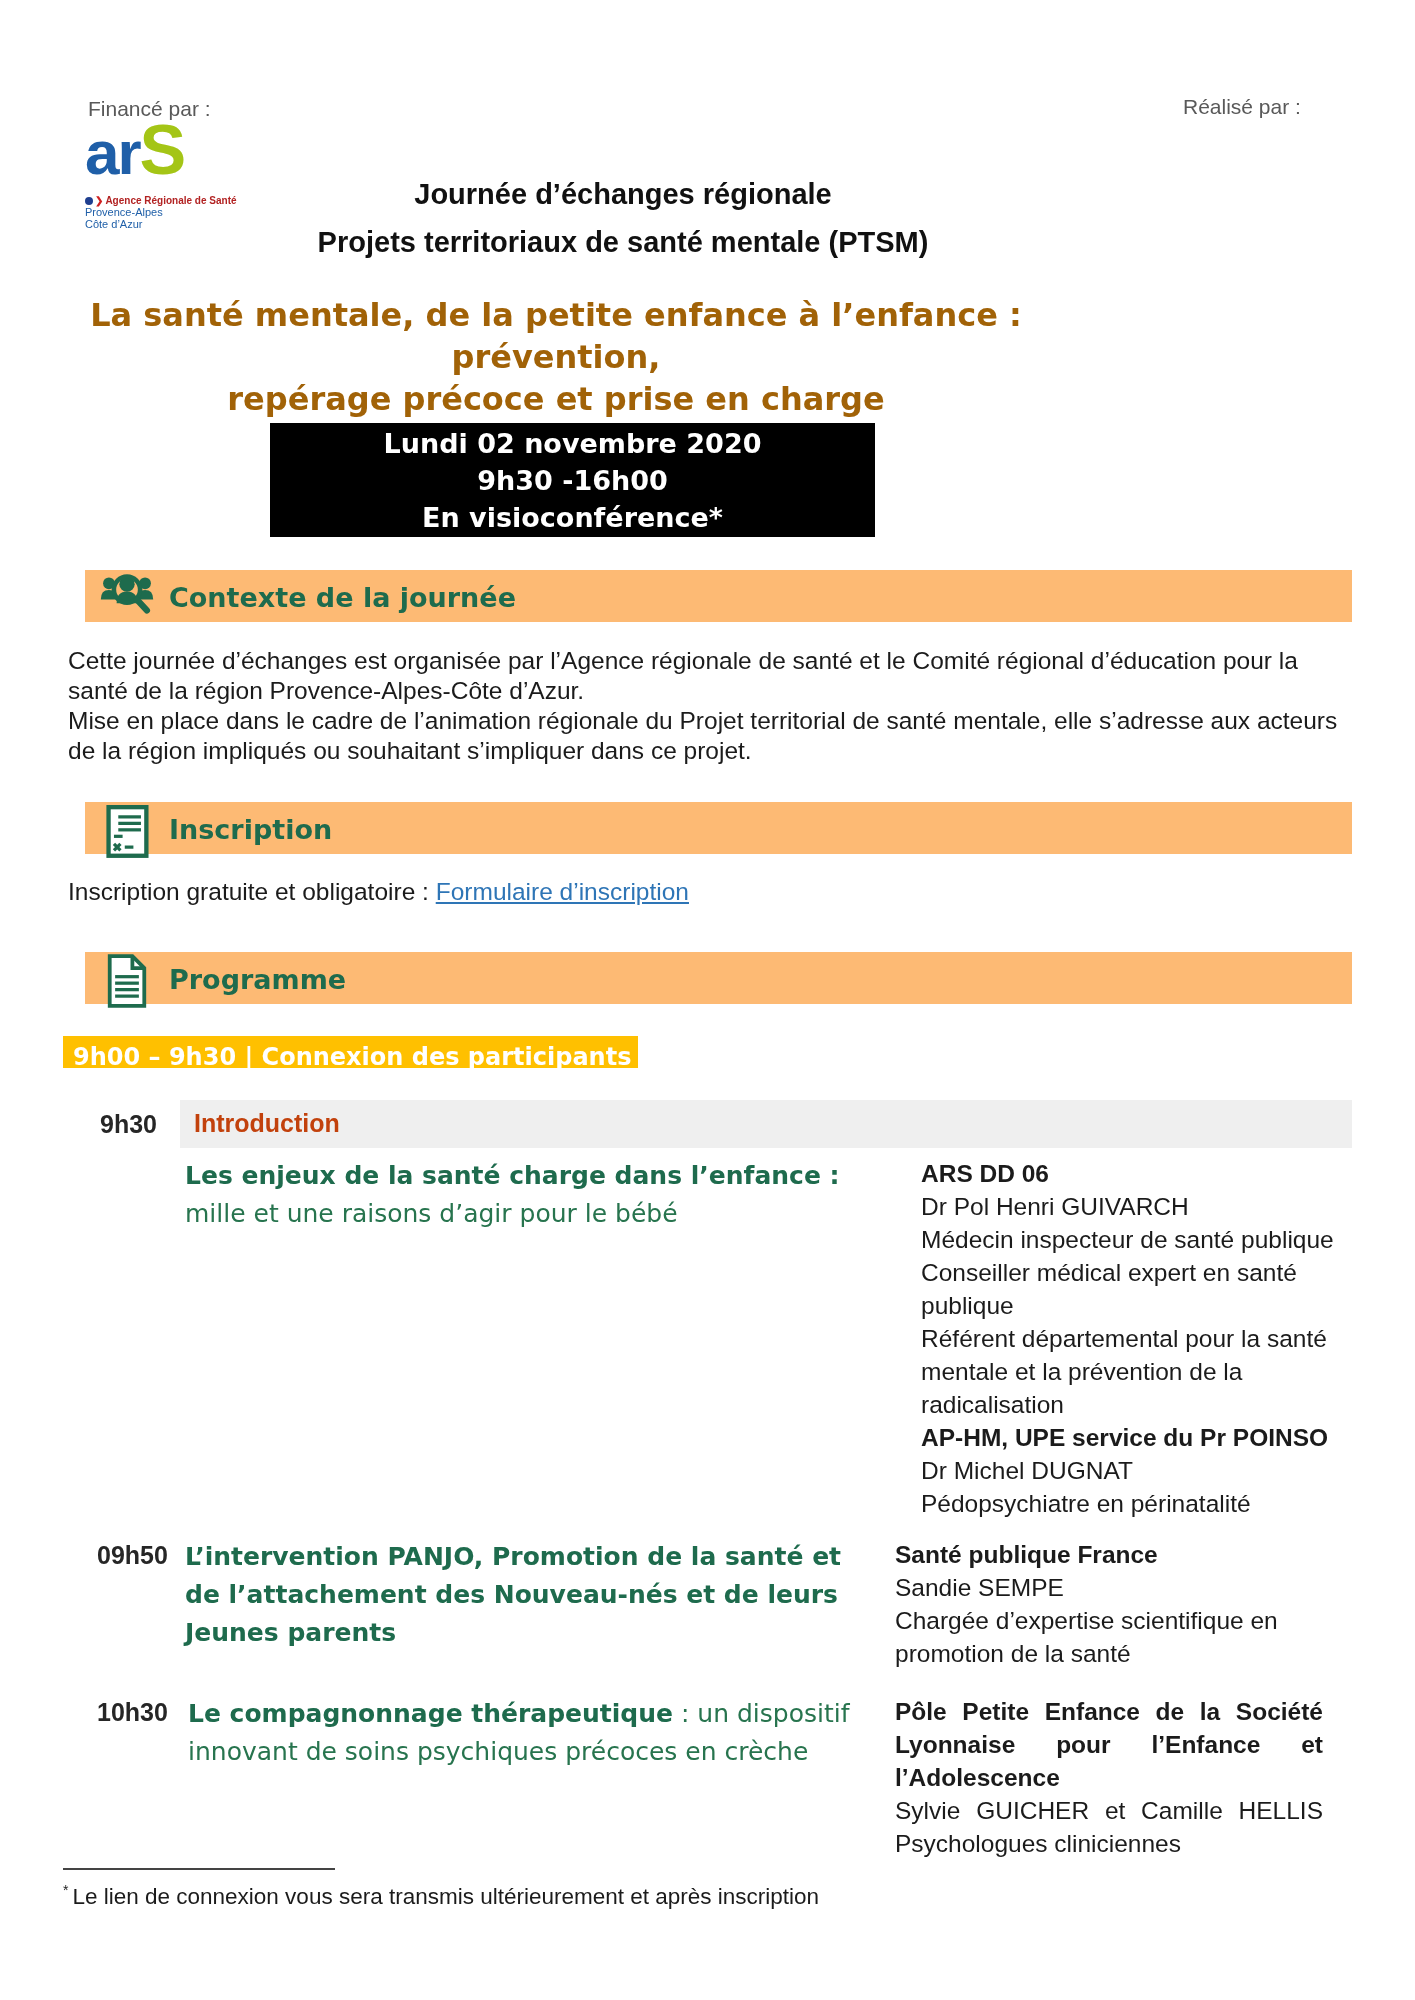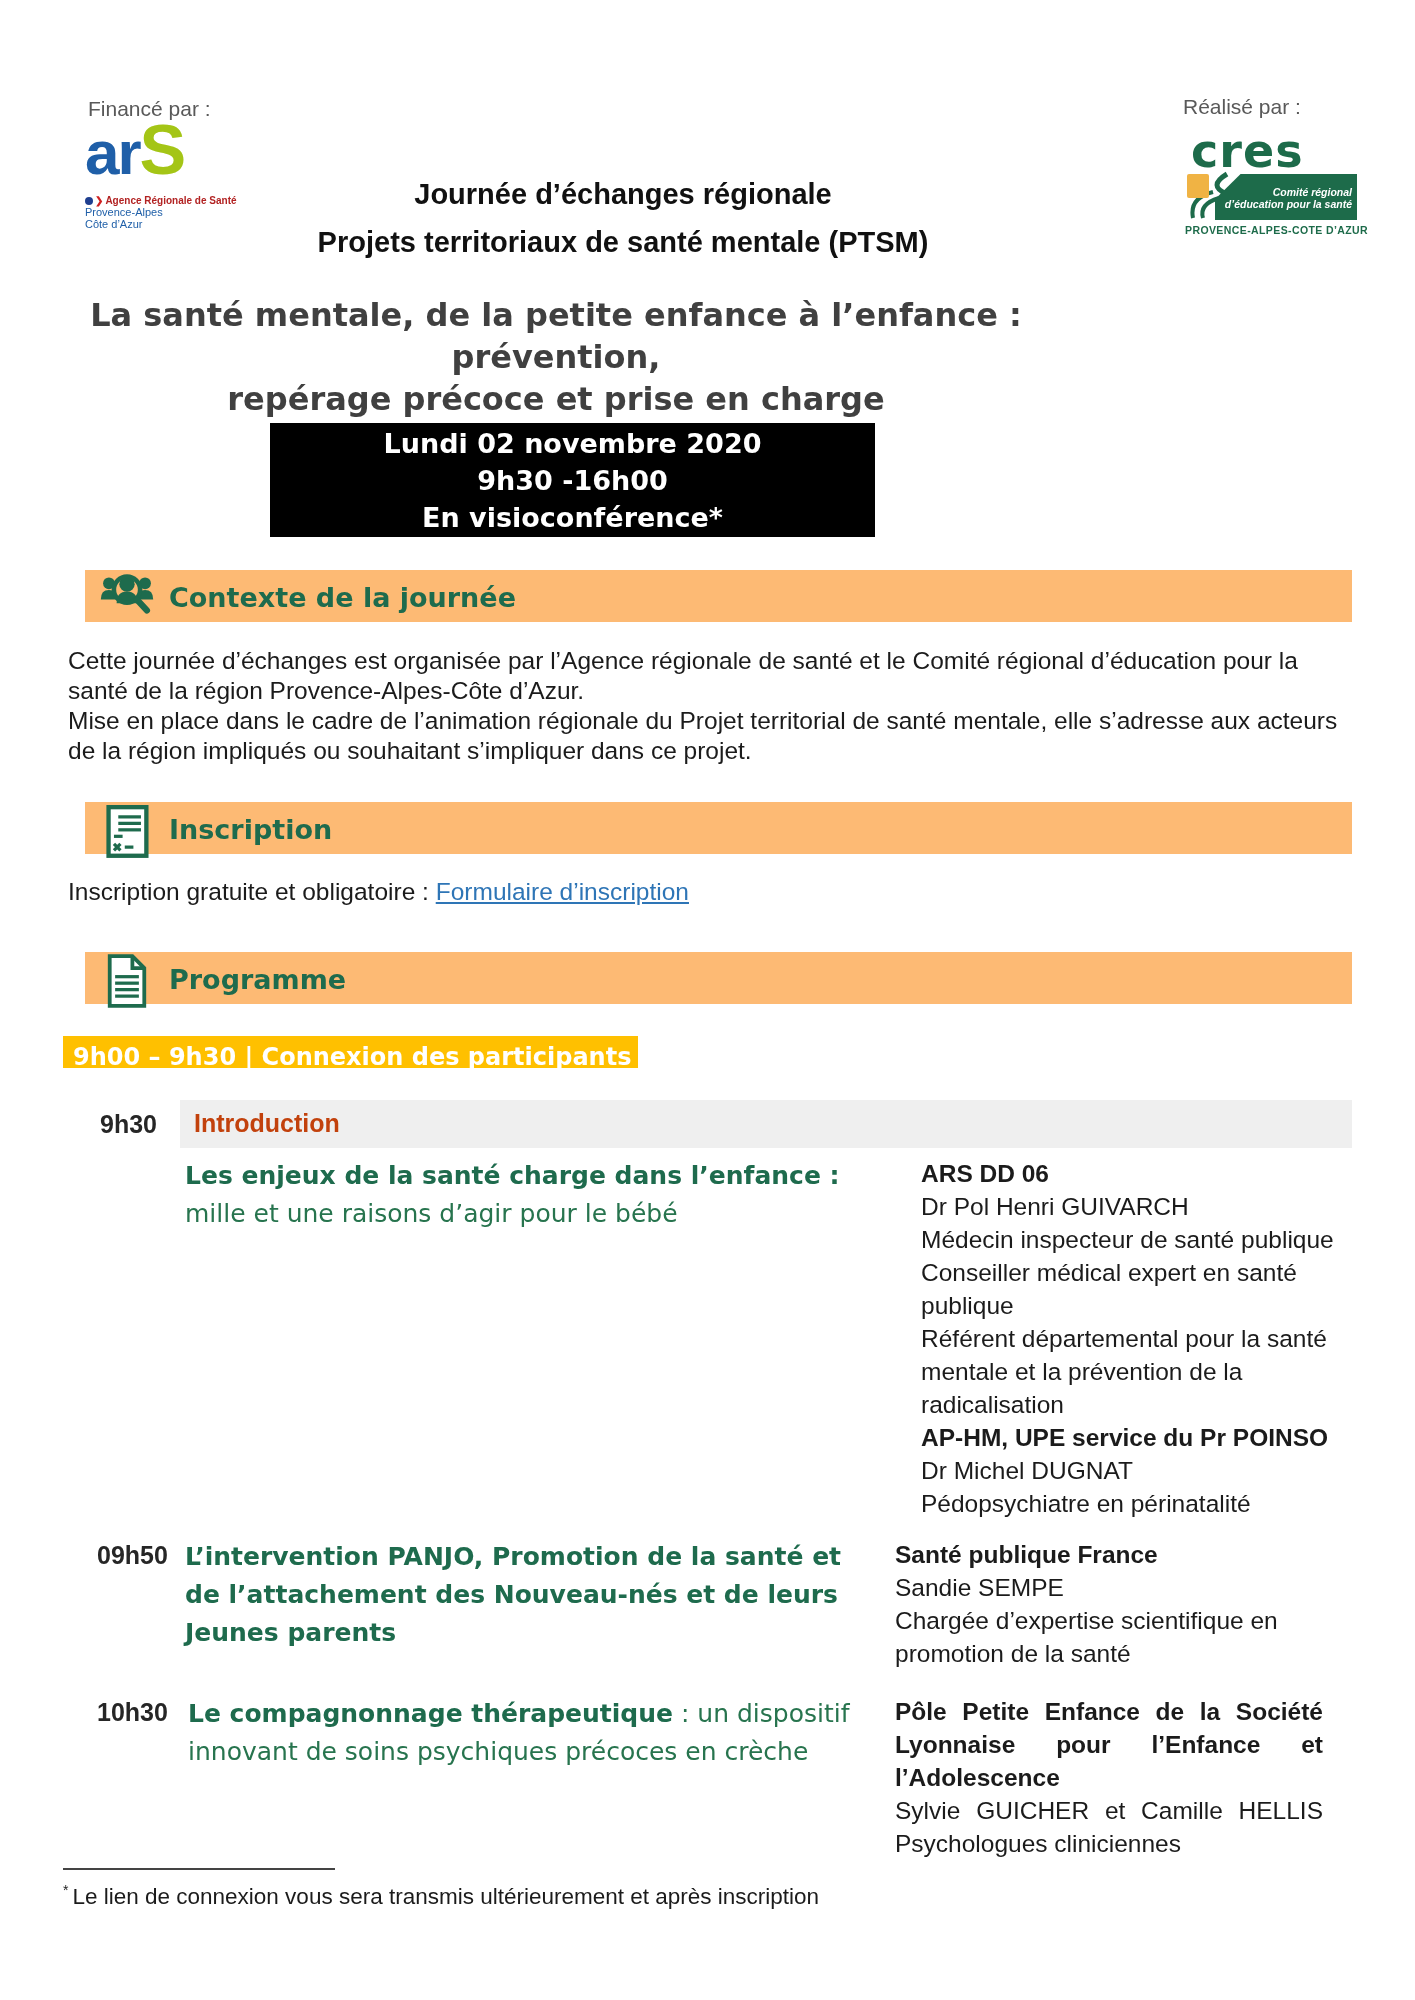--- a/index.html
+++ b/index.html
@@ -36,21 +36,21 @@
     color: #fff; font-style: italic; font-size: 10.5px; text-align: right;
     padding: 12px 5px 0 0; line-height: 12px; font-weight: bold;
   }
   .cres-yellow { position: absolute; left: 2px; top: 40px; width: 22px; height: 24px; background: #f0b344; border-radius: 2px; }
   .cres-region { position: absolute; left: 0; top: 90px; font-size: 10.5px; font-weight: bold; color: #1d6b4a; letter-spacing: 0.4px; white-space: nowrap; }
 
   
   .doc-title { left: 0; top: 170px; width: 1246px; text-align: center; font-size: 29px; font-weight: bold; color: #111; line-height: 48px; }
 
   
-  .green-heading { left: 0; top: 294px; width: 1112px; text-align: center; font-size: 32px; font-weight: bold; color: #404040; line-height: 42px; font-family: "DejaVu Sans", sans-serif; }
+  .green-heading { left: 0; top: 294px; width: 1112px; text-align: center; font-size: 32px; font-weight: bold; color: #a16207; line-height: 42px; font-family: "DejaVu Sans", sans-serif; }
 
   
   .event-box {
     left: 270px; top: 423px; width: 605px; height: 114px; background: #000000;
     color: #fff; font-weight: bold; font-size: 27px; text-align: center; line-height: 37px;
     padding-top: 2px; font-family: "DejaVu Sans", sans-serif;
   }
 
   
   .section-bar { left: 85px; width: 1267px; height: 52px; background: #fdba74; }
@@ -107,34 +107,20 @@
   <div class="abs byline financed">Financé par :</div>
   <div class="abs byline realized">Réalisé par :</div>
 
   <div class="abs ars-logo">
     <div class="ars-word"><span class="ars-ar">ar</span><span class="ars-s">S</span></div>
     <div class="ars-line1"><span class="ars-dot"></span><span class="ars-chev">❯</span><span>Agence Régionale de Santé</span></div>
     <div class="ars-line2">Provence-Alpes</div>
     <div class="ars-line3">Côte d’Azur</div>
   </div>
 
-  <div class="abs cres-logo">
-    <svg class="cres-swirl" width="60" height="56" viewBox="0 0 60 56">
-      <path d="M6 54 Q2 34 26 28" fill="none" stroke="#1d6b4a" stroke-width="4"></path>
-      <path d="M16 54 Q12 40 32 34" fill="none" stroke="#1d6b4a" stroke-width="4"></path>
-      <path d="M40 10 Q20 22 40 30 Q56 38 34 50" fill="none" stroke="#1d6b4a" stroke-width="5"></path>
-    </svg>
-    <div class="cres-word">cres</div>
-    <div class="cres-yellow"></div>
-    <div class="cres-block">
-      <div>Comité régional</div>
-      <div>d’éducation pour la santé</div>
-    </div>
-    <div class="cres-region">PROVENCE-ALPES-COTE D’AZUR</div>
-  </div>
 
   <div class="abs doc-title">
     <div>Journée d’échanges régionale</div>
     <div>Projets territoriaux de santé mentale (PTSM)</div>
   </div>
 
   <div class="abs green-heading">
     <div>La santé mentale, de la petite enfance à l’enfance : prévention,</div>
     <div>repérage précoce et prise en charge</div>
   </div>

